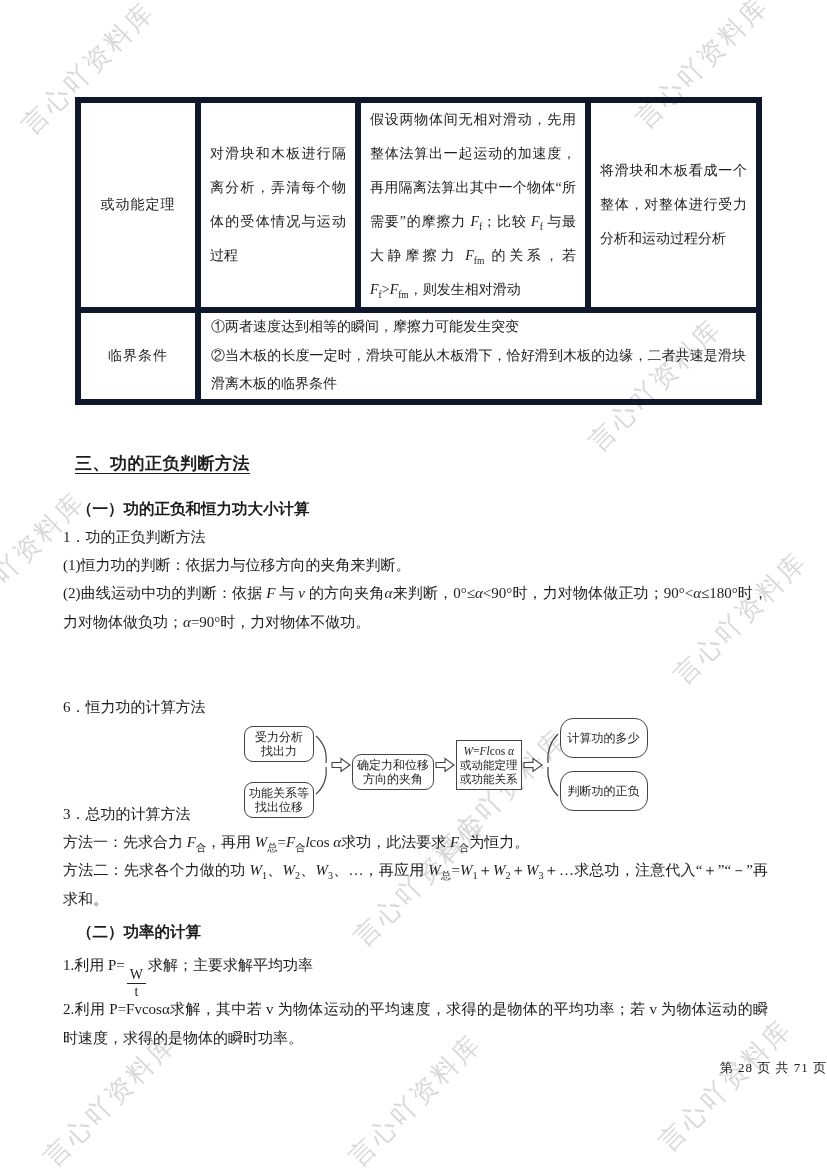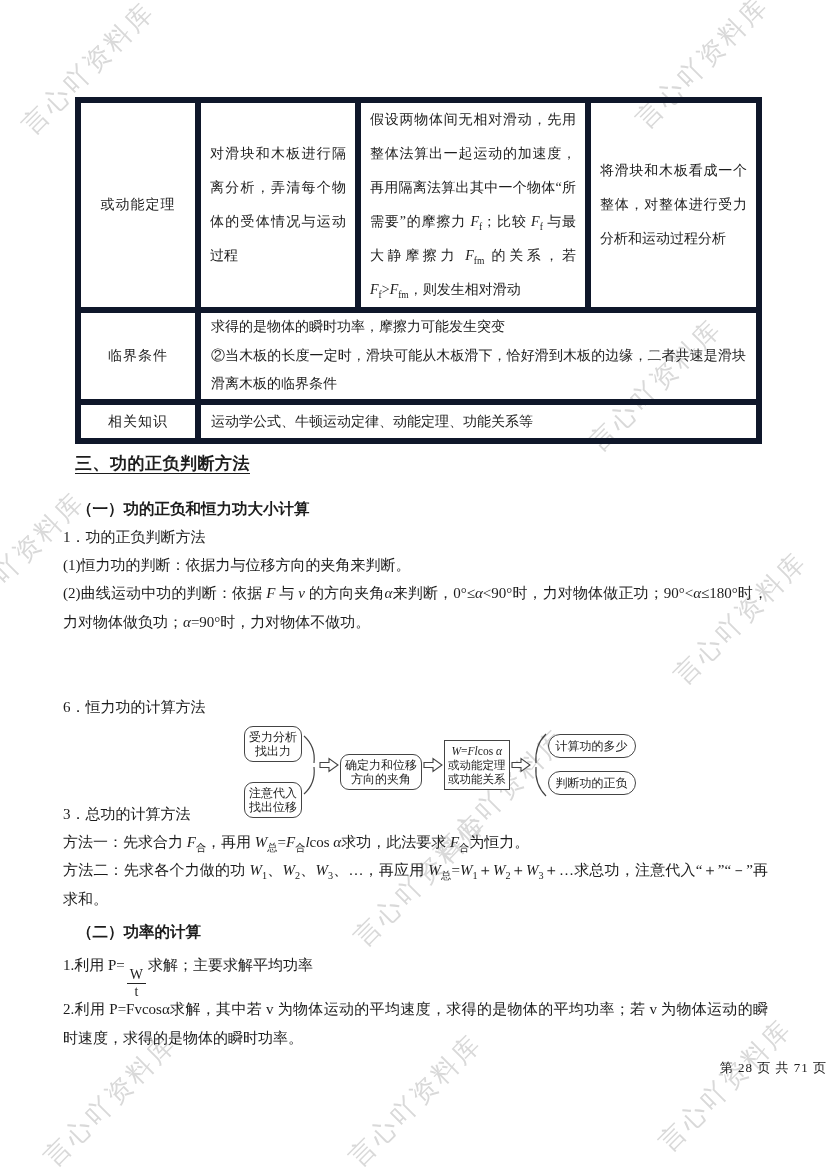--- a/index.html
+++ b/index.html
@@ -46,21 +46,21 @@
   .frac{display:inline-flex;flex-direction:column;text-align:center;vertical-align:-9px;line-height:1.12;font-size:14px;margin:0 2px;}
   .frac .num{border-bottom:1px solid #222;padding:0 3px;}
   .pw1{line-height:46px;}
 
   
   .flow{position:absolute;left:244px;top:711px;display:flex;align-items:center;z-index:1;}
   .fcol{display:flex;flex-direction:column;gap:5px;}
   .fcolB{gap:13px;}
   .fbox{border:1px solid #444;background:#fff;font-size:12px;line-height:14px;text-align:center;padding:3px 4px;}
   .round{border-radius:9px;margin-top:15px;}
-  .pill{border-radius:13px;padding:4px 7px;white-space:nowrap;}
+  .pill{border-radius:13px;padding:12px 7px;white-space:nowrap;}
   .b4{font-size:11.5px;line-height:14px;padding:3px 3px;border-radius:0;}
   .flow svg{display:block;margin:0 1px;}
 
   .footer{position:absolute;left:0;top:1059px;width:827px;text-align:right;font-size:13px;letter-spacing:1px;z-index:1;}
 </style>
 </head>
 <body>
 
 <div class="page">
 
@@ -85,47 +85,43 @@
     <tbody>
     <tr class="r1">
       <td class="lab">或动能定理</td>
       <td>对滑块和木板进行隔离分析，弄清每个物体的受体情况与运动过程</td>
       <td>假设两物体间无相对滑动，先用整体法算出一起运动的加速度，再用隔离法算出其中一个物体“所需要”的摩擦力 <i>F</i><sub>f</sub>；比较 <i>F</i><sub>f</sub> 与最大静摩擦力 <i>F</i><sub>fm</sub> 的关系，若 <i>F</i><sub>f</sub>&gt;<i>F</i><sub>fm</sub>，则发生相对滑动</td>
       <td>将滑块和木板看成一个整体，对整体进行受力分析和运动过程分析</td>
     </tr>
     <tr class="r2">
       <td class="lab">临界条件</td>
       <td class="cc" colspan="3">
-        <div>求得的是物体的瞬时功率，摩擦力可能发生突变</div>
+        <div>①两者速度达到相等的瞬间，摩擦力可能发生突变</div>
         <div>②当木板的长度一定时，滑块可能从木板滑下，恰好滑到木板的边缘，二者共速是滑块滑离木板的临界条件</div>
       </td>
-    </tr>
-    <tr class="r3">
-      <td class="lab">相关知识</td>
-      <td class="cc" colspan="3">运动学公式、牛顿运动定律、动能定理、功能关系等</td>
     </tr>
     </tbody>
   </table>
 
   <div class="h-main">三、功的正负判断方法</div>
   <div class="h-sub" style="top:499px">（一）功的正负和恒力功大小计算</div>
 
   <div class="txt" style="top:523px">1．功的正负判断方法</div>
   <div class="txt" style="top:551px">(1)恒力功的判断：依据力与位移方向的夹角来判断。</div>
   <div class="txt" style="top:579px">(2)曲线运动中功的判断：依据 <i>F</i> 与 <i>v</i> 的方向夹角<i>α</i>来判断，0°≤<i>α</i>&lt;90°时，力对物体做正功；90°&lt;<i>α</i>≤180°时，力对物体做负功；<i>α</i>=90°时，力对物体不做功。</div>
   <div class="txt" style="top:693px">6．恒力功的计算方法</div>
 
   <div class="flow">
     <div class="fcol">
       <div class="fbox round">
         <div>受力分析</div>
         <div>找出力</div>
       </div>
       <div class="fbox round">
-        <div>注意代入</div>
+        <div>功能关系等</div>
         <div>找出位移</div>
       </div>
     </div>
     <svg width="14" height="70" viewBox="0 0 14 70">
       <path d="M1,6 C10,14 12,24 11,33" fill="none" stroke="#444" stroke-width="1.2"></path>
       <path d="M1,64 C10,56 12,46 11,37" fill="none" stroke="#444" stroke-width="1.2"></path>
     </svg>
     <svg width="20" height="16" viewBox="0 0 20 16">
       <path d="M1,5.5 H10 V1.5 L19,8 L10,14.5 V10.5 H1 Z" fill="#fff" stroke="#444" stroke-width="1.1"></path>
     </svg>

